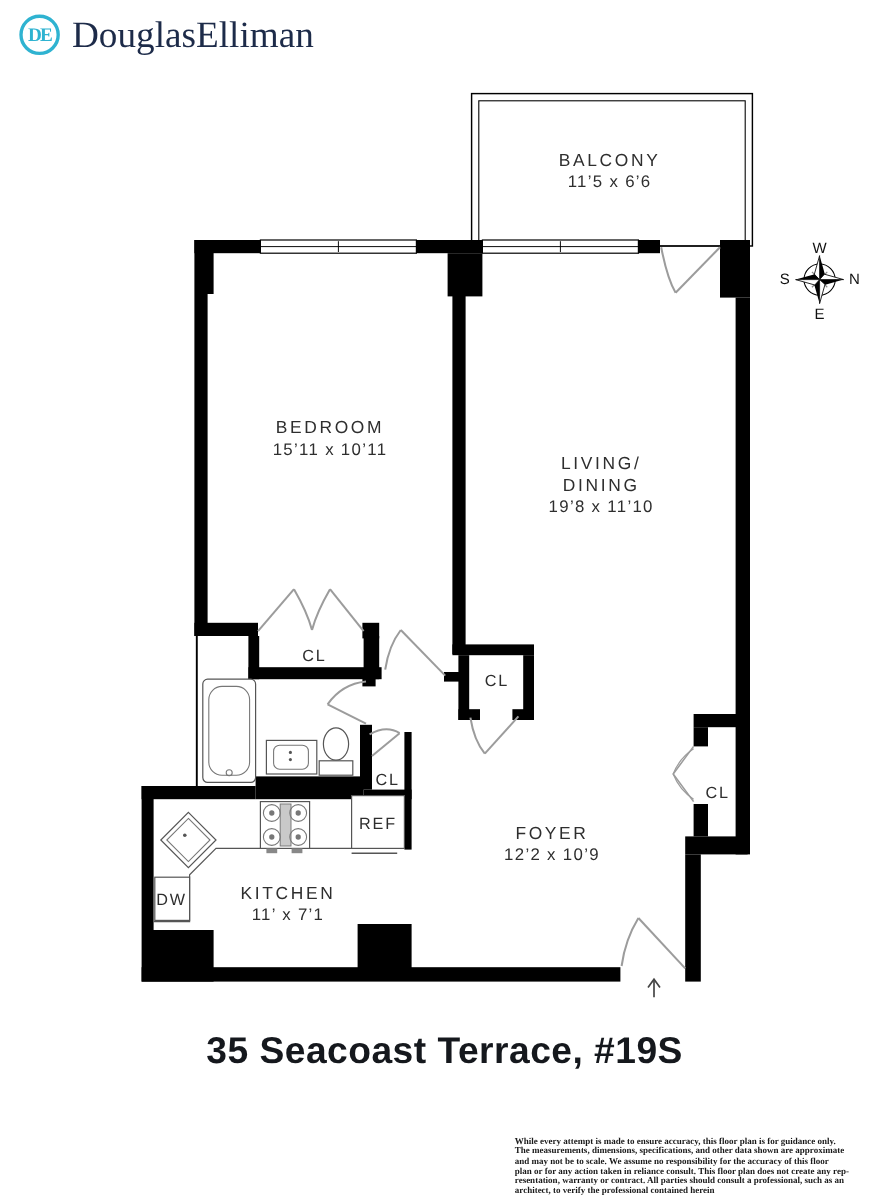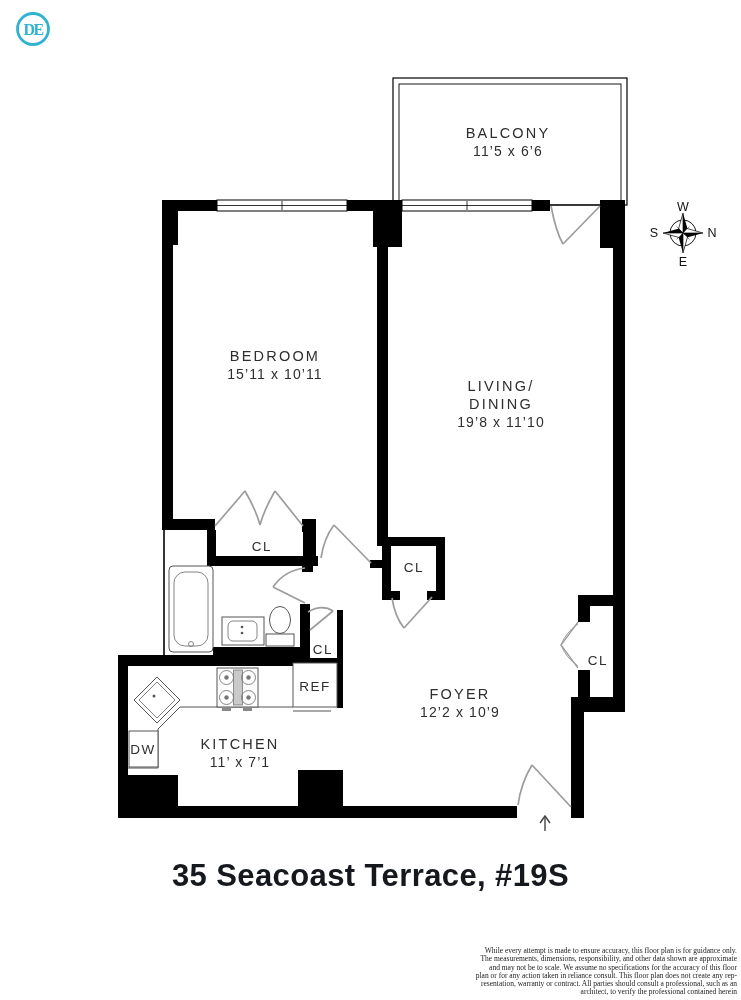--- a/index.html
+++ b/index.html
@@ -4,22 +4,22 @@
 <style>
   html,body{margin:0;padding:0;background:#ffffff;}
   body{width:741px;height:1000px;position:relative;overflow:hidden;
        font-family:"Liberation Sans",sans-serif;}
   .logo{position:absolute;top:10px;left:14px;display:flex;align-items:center;}
   .logo-text{font-family:"Liberation Serif",serif;font-size:31px;color:#1d2b49;
              margin-left:8px;letter-spacing:0px;}
   .plan-svg{position:absolute;top:0;left:0;}
   .title{position:absolute;top:858px;left:0;width:741px;text-align:center;
          font-size:31px;font-weight:bold;color:#15181d;letter-spacing:.4px;}
-  .disclaimer{position:absolute;top:947px;right:4px;width:308px;text-align:right;
-              font-family:"Liberation Serif",serif;font-size:7.5px;font-weight:normal;
+  .disclaimer{position:absolute;top:947px;right:4px;width:308px;text-align:left;
+              font-family:"Liberation Serif",serif;font-size:7.5px;font-weight:bold;
               line-height:8.3px;color:#1a1a1a;}
   .disclaimer span{display:block;}
   
   .wall{fill:#000;}
   .thin{stroke:#000;stroke-width:1.2;fill:none;}
   .door{stroke:#9c9c9c;stroke-width:1.7;fill:none;}
   .fixture{stroke:#555;stroke-width:1;fill:#fff;}
   .fixture2{stroke:#777;stroke-width:.9;fill:none;}
   .roomname{font-family:"Liberation Sans",sans-serif;font-size:14.5px;fill:#2e2e2e;
             letter-spacing:2.2px;text-anchor:middle;}
@@ -31,20 +31,21 @@
                  text-anchor:middle;}
 </style>
 </head>
 <body>
 
 <div class="logo">
   <svg width="38" height="38" viewBox="0 0 38 38">
     <circle cx="19" cy="19" r="15.5" fill="none" stroke-width="2.8" stroke="#2fb3d1"></circle>
     <text x="19" y="24.5" text-anchor="middle" style="font-family:'Liberation Serif',serif;font-weight:bold;font-size:16px;letter-spacing:-1.5px;" fill="#2fb3d1">DE</text>
   </svg>
+  <span class="logo-text">DouglasElliman</span>
 </div>
 
 <svg class="plan-svg" width="741" height="1000" viewBox="0 0 741 1000">
 
   <g>
     <rect x="393" y="78" width="234" height="127" class="thin"></rect>
     <rect x="399" y="84" width="222" height="121" class="thin" style="stroke-width:.9"></rect>
   </g>
 
   <g>
@@ -223,18 +224,18 @@
   <text class="cl" x="598" y="665">CL</text>
 
   <text class="cl" x="315" y="691">REF</text>
   <text class="cl" x="143" y="754">DW</text>
 </svg>
 
 <div class="title">35 Seacoast Terrace, #19S</div>
 
 <div class="disclaimer">
   <span>While every attempt is made to ensure accuracy, this floor plan is for guidance only.</span>
-  <span>The measurements, dimensions, responsibility, and other data shown are approximate</span>
-  <span>and may not be to scale.  We assume no specifications for the accuracy of this floor</span>
+  <span>The measurements, dimensions, specifications, and other data shown are approximate</span>
+  <span>and may not be to scale.  We assume no responsibility for the accuracy of this floor</span>
   <span>plan or for any action taken in reliance consult. This floor plan does not create any rep-</span>
   <span>resentation, warranty or contract. All parties should consult a professional, such as an</span>
   <span>architect, to verify the professional contained herein</span>
 </div>
 
 </body></html>

